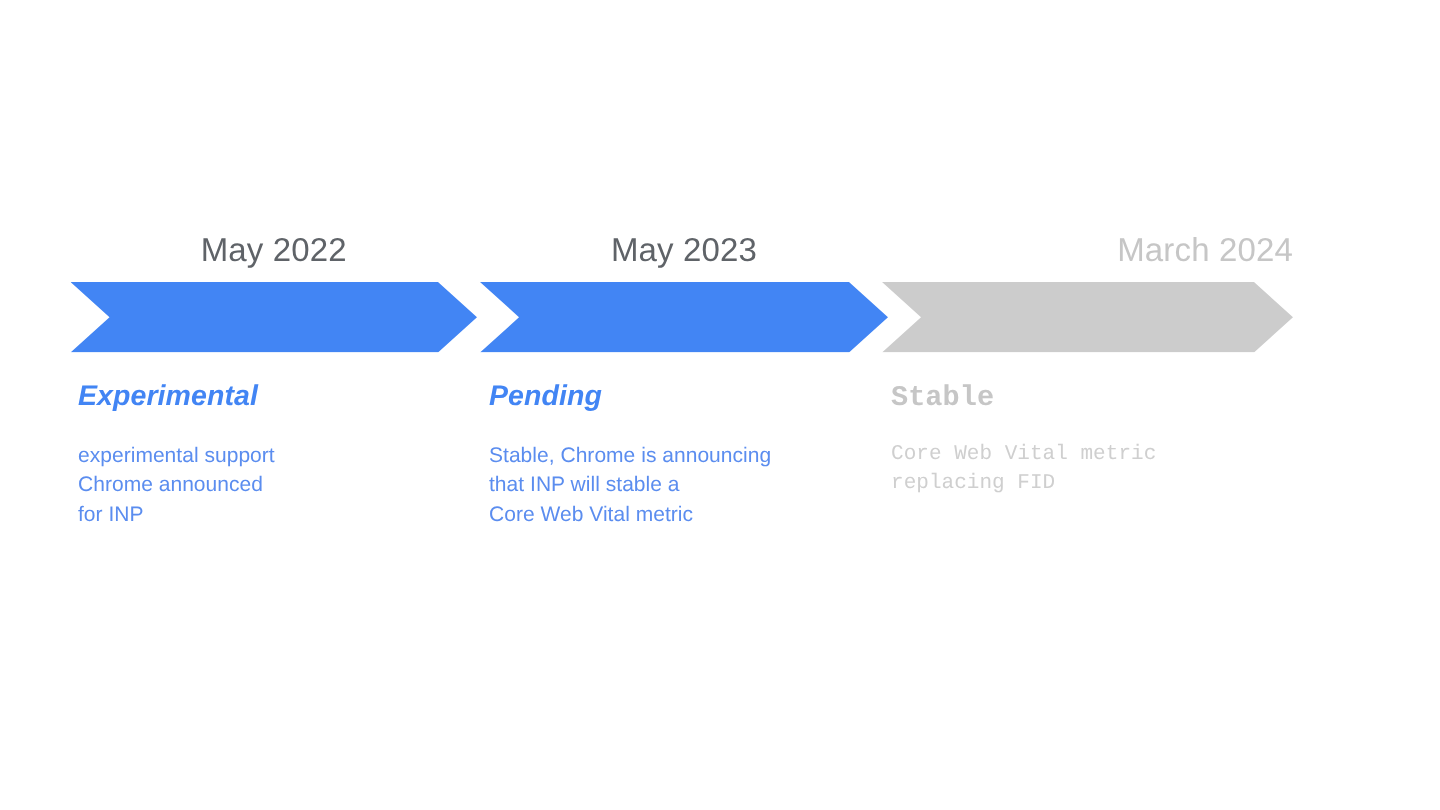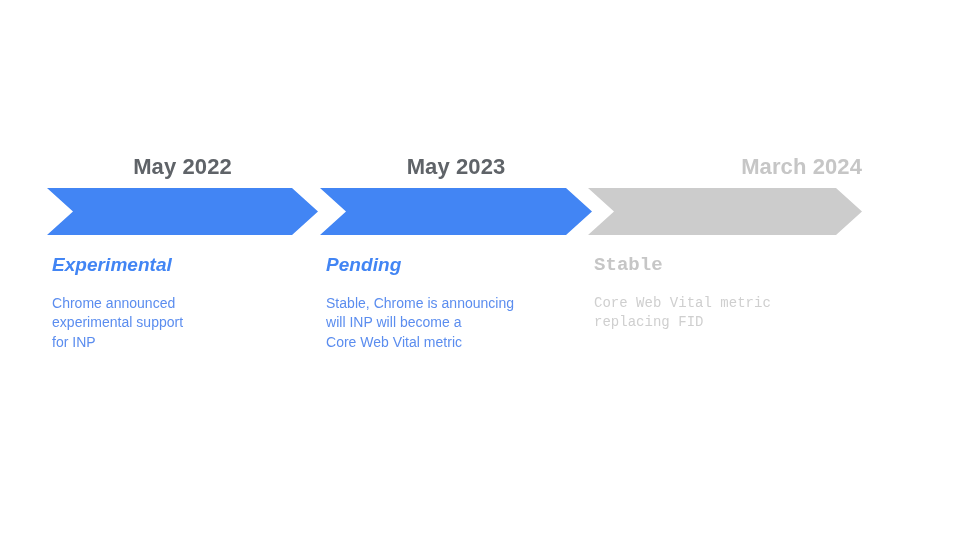--- a/index.html
+++ b/index.html
@@ -24,21 +24,21 @@
     height: 540px;
   }
 
   
   .date-label {
     position: absolute;
     top: 152px;
     height: 30px;
     line-height: 30px;
     font-size: 22px;
-    font-weight: 700;
+    font-weight: 400;
     text-align: center;
     letter-spacing: 0.1px;
     white-space: nowrap;
   }
   .date-label.active   { color: #5f6368; }
   .date-label.inactive { color: #c6c6c6; }
 
   
   .chevron {
     position: absolute;
@@ -86,35 +86,35 @@
 
 <div id="timeline">
 
   <div class="date-label active" style="left:47px; width:271px;">May 2022</div>
 
   <div class="chevron blue" style="left:47px; width:271px;"></div>
 
   <div class="stage-text" style="left:52px; width:262px;">
     <div class="stage-heading active">Experimental</div>
     <div class="stage-body active">
+      <span class="line">experimental support</span>
       <span class="line">Chrome announced</span>
-      <span class="line">experimental support</span>
       <span class="line">for INP</span>
     </div>
   </div>
 
   <div class="date-label active" style="left:320px; width:272px;text-align:center;">May 2023</div>
 
   <div class="chevron blue" style="left:320px; width:272px;"></div>
 
   <div class="stage-text" style="left:326px; width:264px;">
     <div class="stage-heading active">Pending</div>
     <div class="stage-body active">
       <span class="line">Stable, Chrome is announcing</span>
-      <span class="line">will INP will become a</span>
+      <span class="line">that INP will stable a</span>
       <span class="line">Core Web Vital metric</span>
     </div>
   </div>
 
   <div class="date-label inactive" style="left:588px; width:274px;text-align:right;">March 2024</div>
 
   <div class="chevron gray" style="left:588px; width:274px;"></div>
 
   <div class="stage-text" style="left:594px; width:266px;font-family:Liberation Mono, monospace;">
     <div class="stage-heading inactive">Stable</div>

